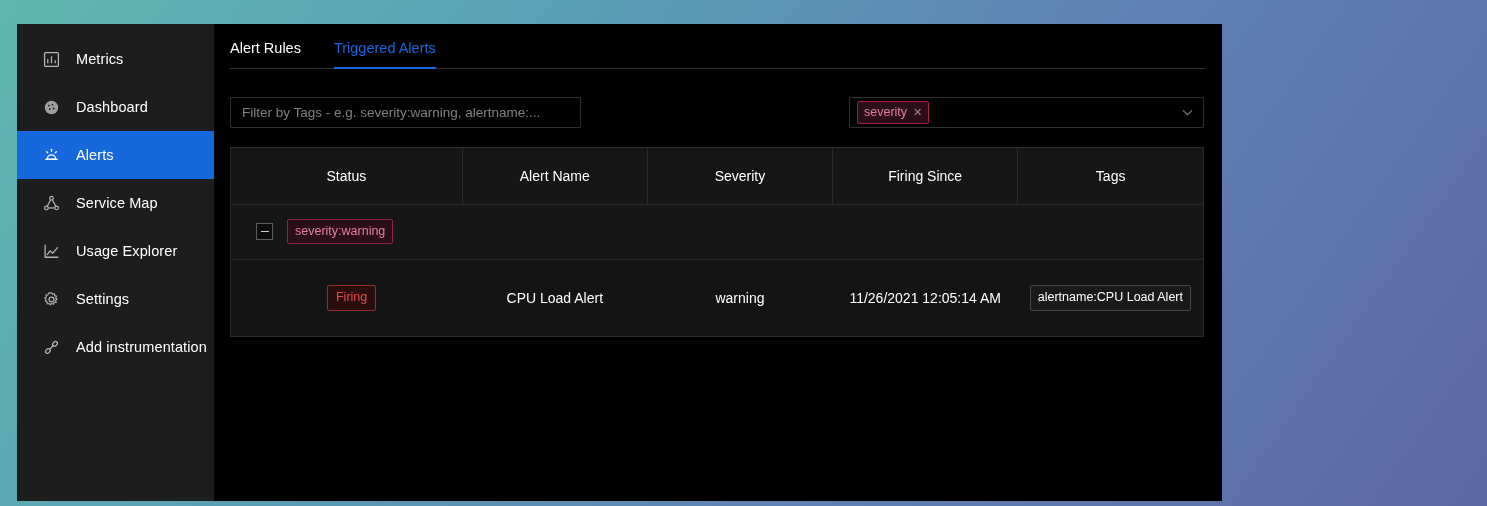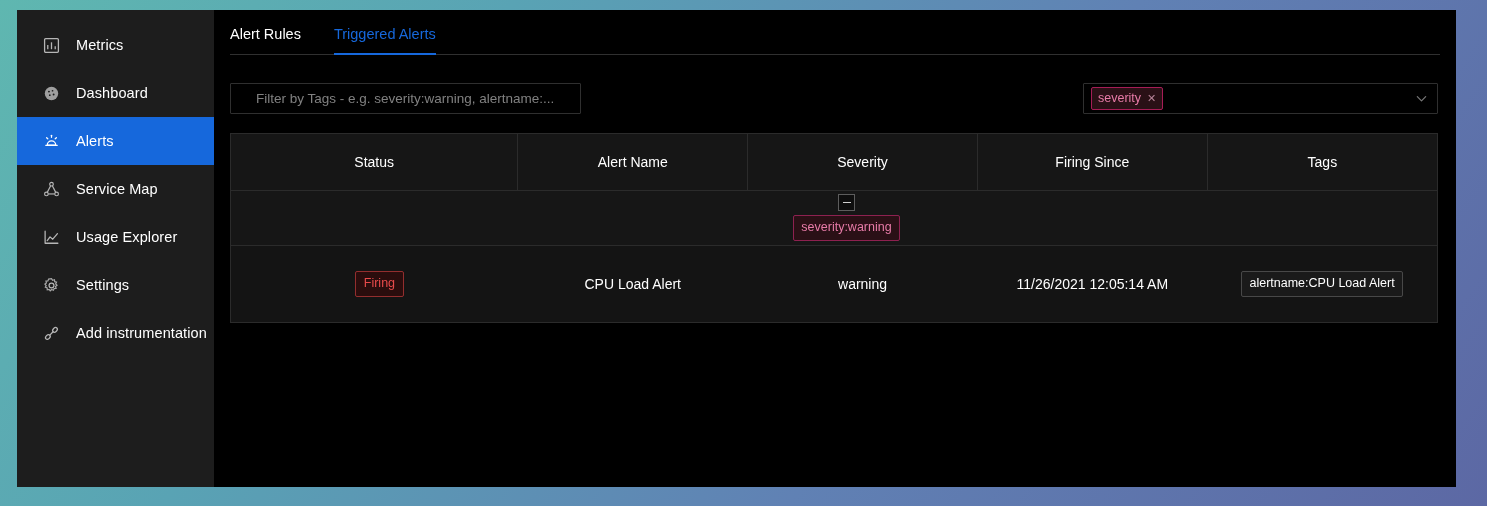--- a/index.html
+++ b/index.html
@@ -12,22 +12,22 @@
 
   body {
     font-family: "Liberation Sans", sans-serif;
     background: linear-gradient(125deg, #5fb7b0 0%, #59a3b4 28%, #6081b4 62%, #5c68a4 100%);
   }
 
   
   .app-window {
     position: absolute;
     left: 17px;
-    top: 10px;
-    width: 1439px;
+    top: 24px;
+    width: 1205px;
     height: 477px;
     display: flex;
     background: #22c55e;
     overflow: hidden;
   }
 
   
   .sidebar {
     width: 197px;
     flex: 0 0 197px;
@@ -104,21 +104,21 @@
     margin: 28px 18px 0 16px;
   }
   .tag-filter-input {
     width: 351px;
     height: 31px;
     background: #000000;
     border: 1px solid #2f2f2f;
     color: #cfcfcf;
     font-family: "Liberation Sans", sans-serif;
     font-size: 13.5px;
-    padding: 0 25px;
+    padding: 0 11px;
     outline: none;
     border-radius: 1px;
   }
   .tag-filter-input::placeholder { color: #818181; }
 
   .severity-select {
     width: 355px;
     height: 31px;
     background: #000000;
     border: 1px solid #2f2f2f;
@@ -180,21 +180,21 @@
   .col-firing  { width: 16.9%; }
   .col-tags    { width: 16.9%; }
 
   .group-row td {
     height: 55px;
     background: #161616;
     border-bottom: 1px solid #2b2b2b;
     padding-left: 25px;
     vertical-align: middle;
   }
-  .group-inner { display: flex; align-items: center; gap: 4px; flex-direction: column; }
+  .group-inner { display: flex; align-items: center; gap: 14px; }
   .expander {
     width: 17px;
     height: 17px;
     border: 1px solid #5d5d5d;
     background: #0e0e0e;
     display: inline-flex;
     align-items: center;
     justify-content: center;
     cursor: pointer;
     flex: 0 0 17px;

